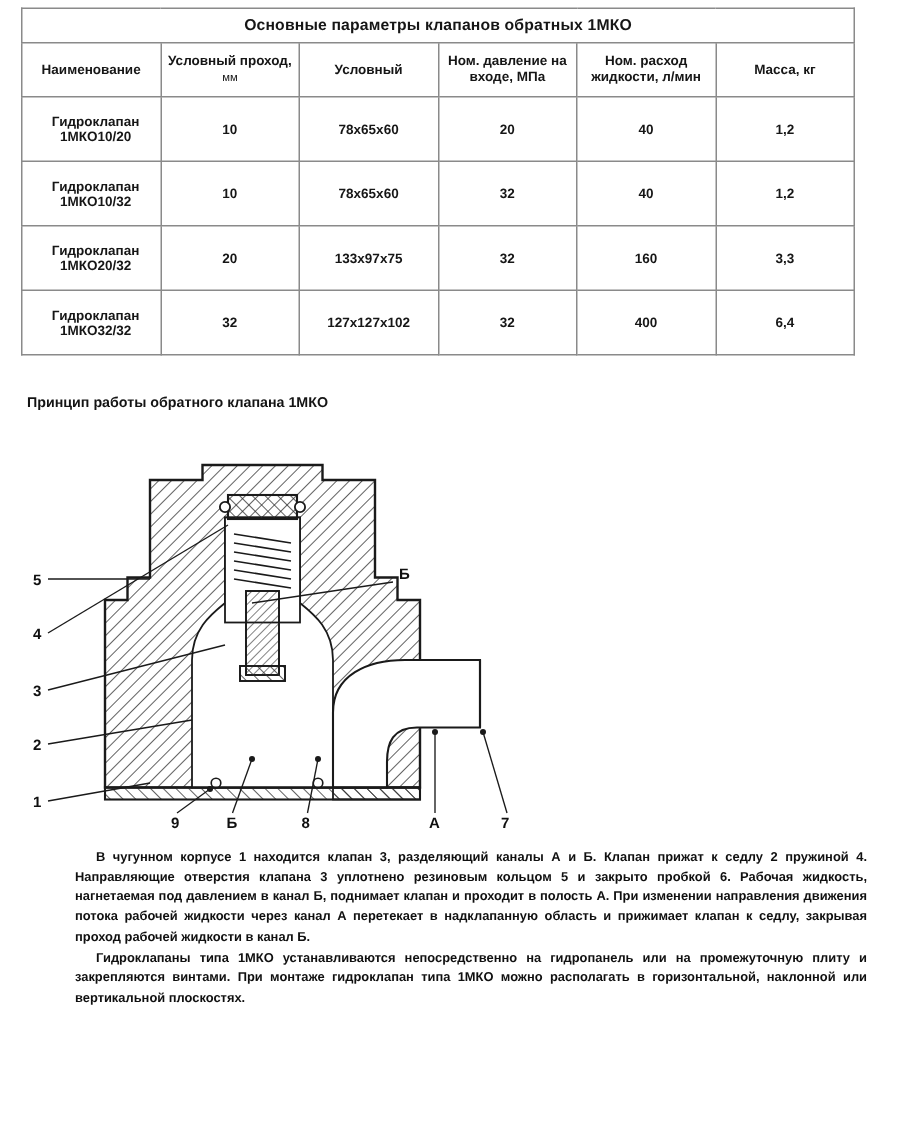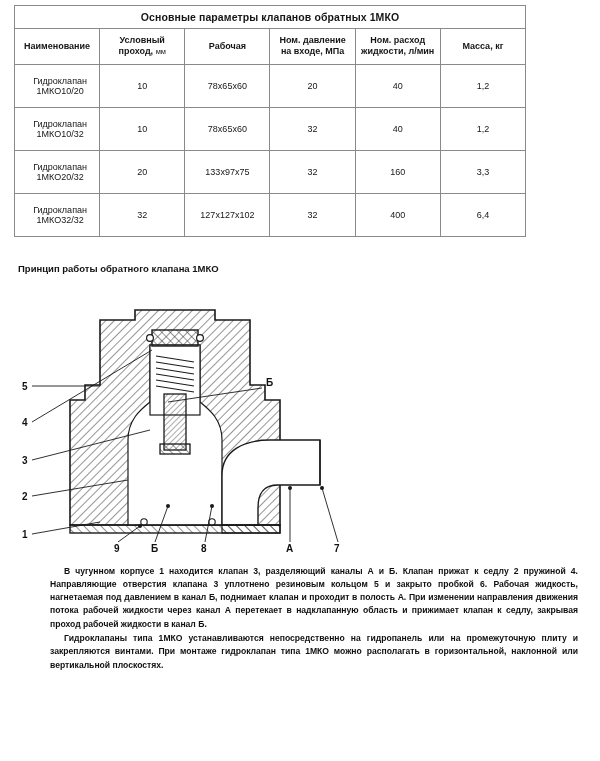--- a/index.html
+++ b/index.html
@@ -20,21 +20,21 @@
     height: 761px;
     position: relative;
   }
 
   
   .table-wrap {
     margin: 5px 14px 0 14px;
   }
   table.params {
     border-collapse: collapse;
-    width: 512px;
+    width: 556px;
     table-layout: fixed;
   }
   table.params td, table.params th {
     border: 1px solid #8a8a8a;
     font-weight: bold;
     text-align: center;
     vertical-align: middle;
     color: #161616;
   }
   table.params th.title {
@@ -48,21 +48,21 @@
     line-height: 1.25;
     font-weight: bold;
   }
   table.params th.col .unit {
     font-weight: normal;
     font-size: 7.5px;
   }
   table.params td.cell {
     font-size: 9px;
     padding: 11px 2px;
-    font-weight: normal;
+    font-weight: bold;
     margin-left: 48px;
   }
   table.params td.name {
     font-size: 9px;
     padding-left: 8px;
     text-align: center;
   }
 
   
   .caption {
@@ -115,21 +115,21 @@
       </tr>
       <tr>
         <th class="col" style="width:170px">
           <span>Наименование</span>
         </th>
         <th class="col" style="width:75px">
           <span>Условный проход,</span>
           <span class="unit">мм</span>
         </th>
         <th class="col" style="width:85px">
-          <span>Рабочая</span>
+          <span>Условный</span>
         </th>
         <th class="col" style="width:78px">
           <span>Ном. давление на входе, МПа</span>
         </th>
         <th class="col" style="width:72px">
           <span>Ном. расход жидкости, л/мин</span>
         </th>
         <th class="col">
           <span>Масса, кг</span>
         </th>

